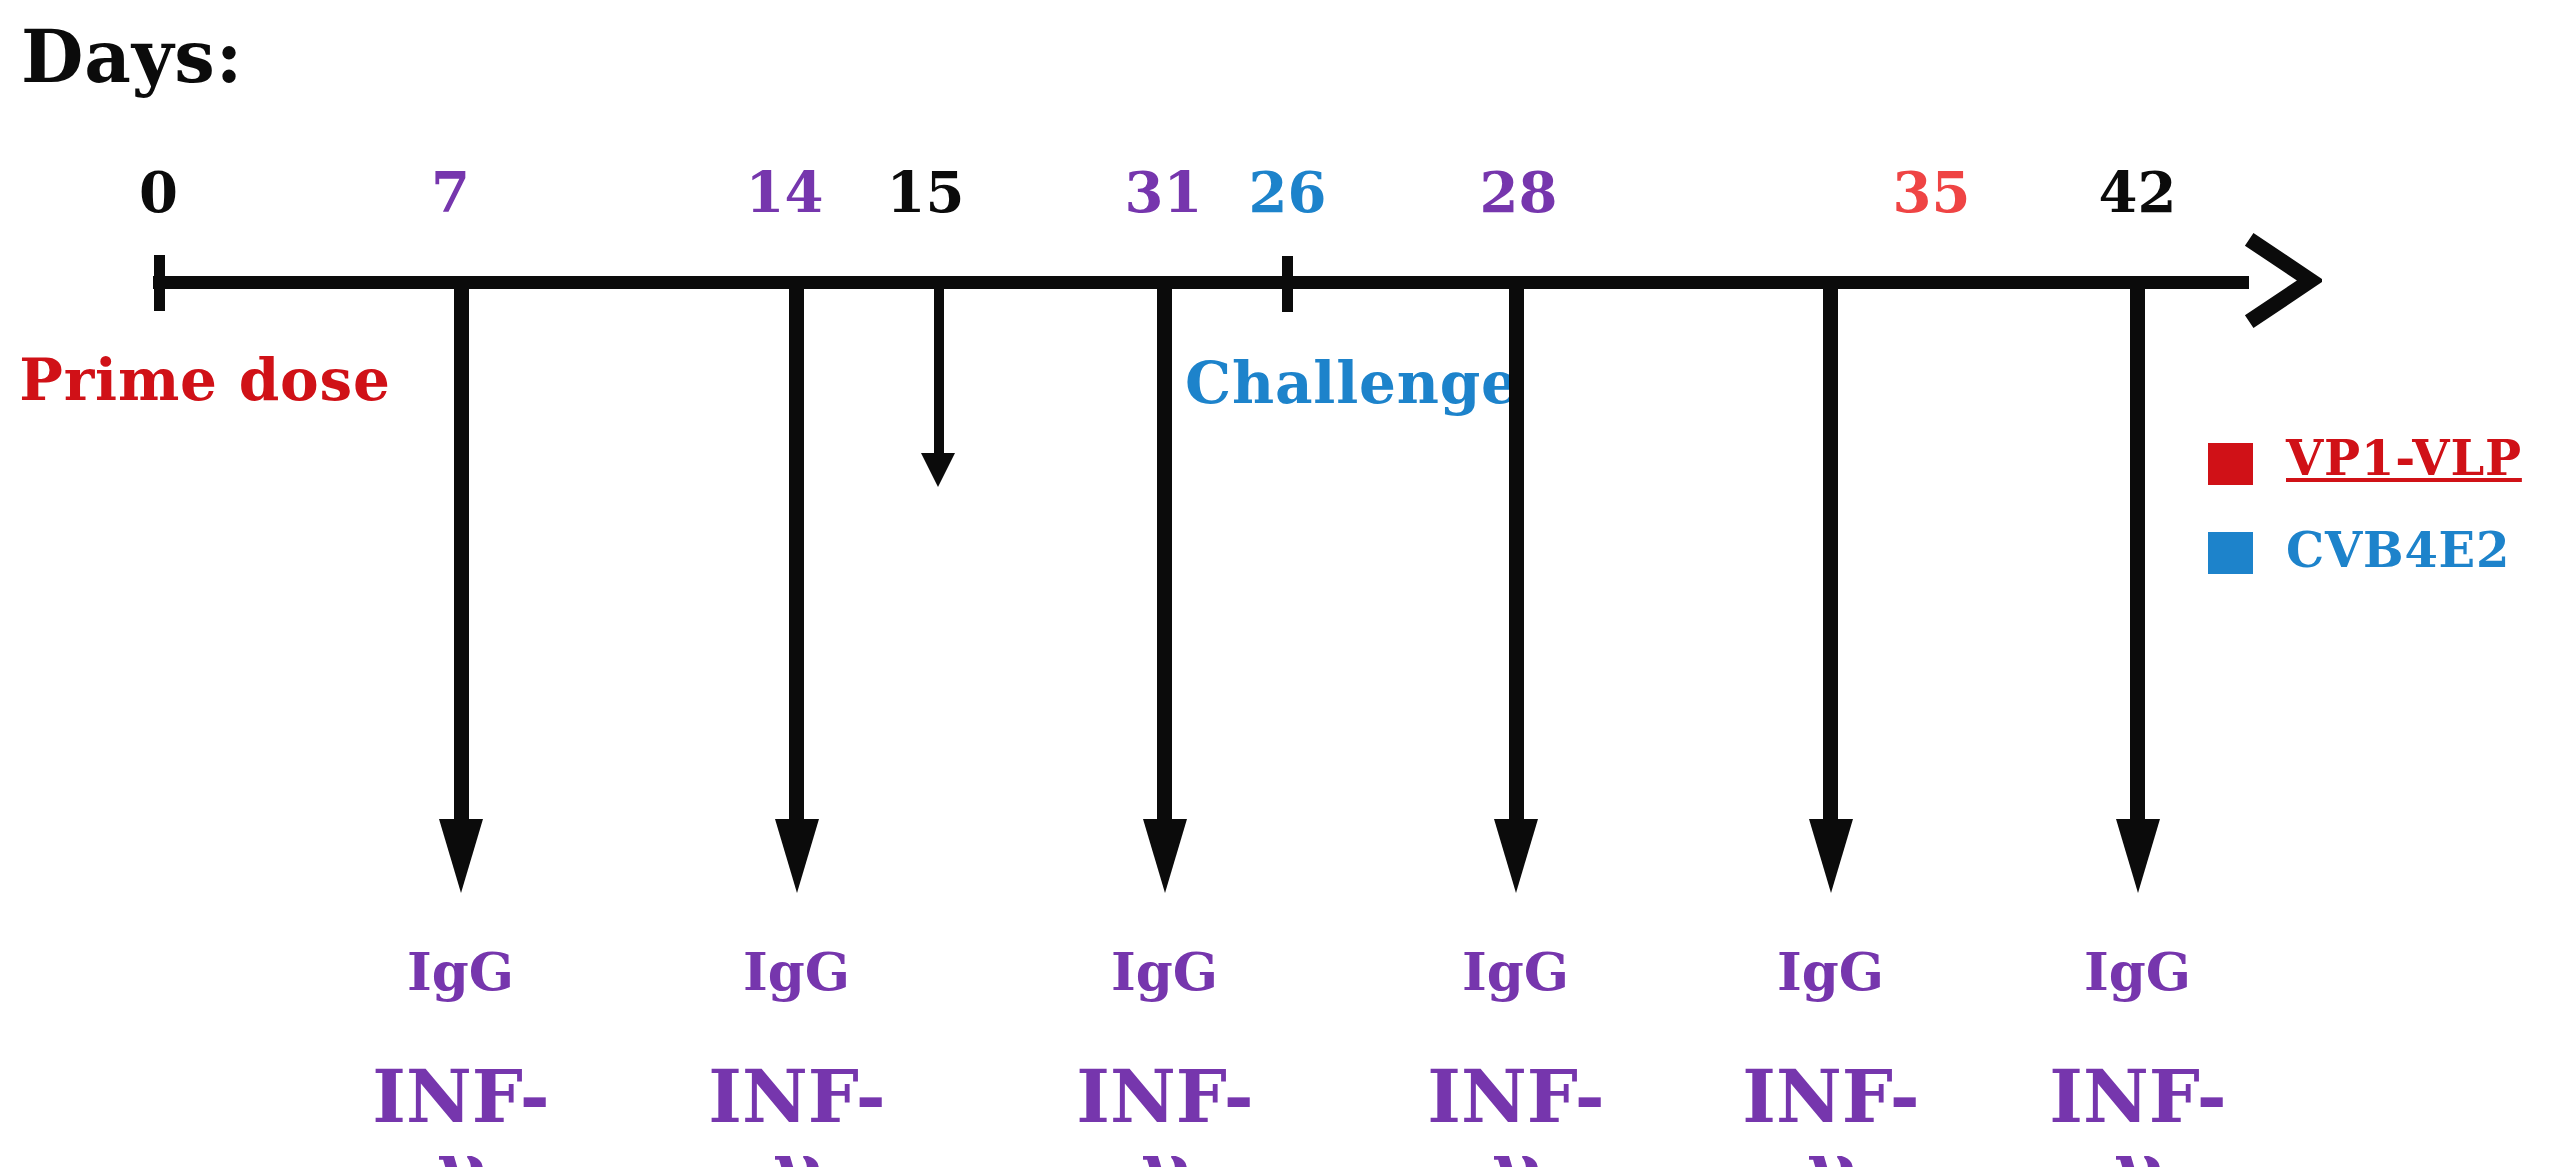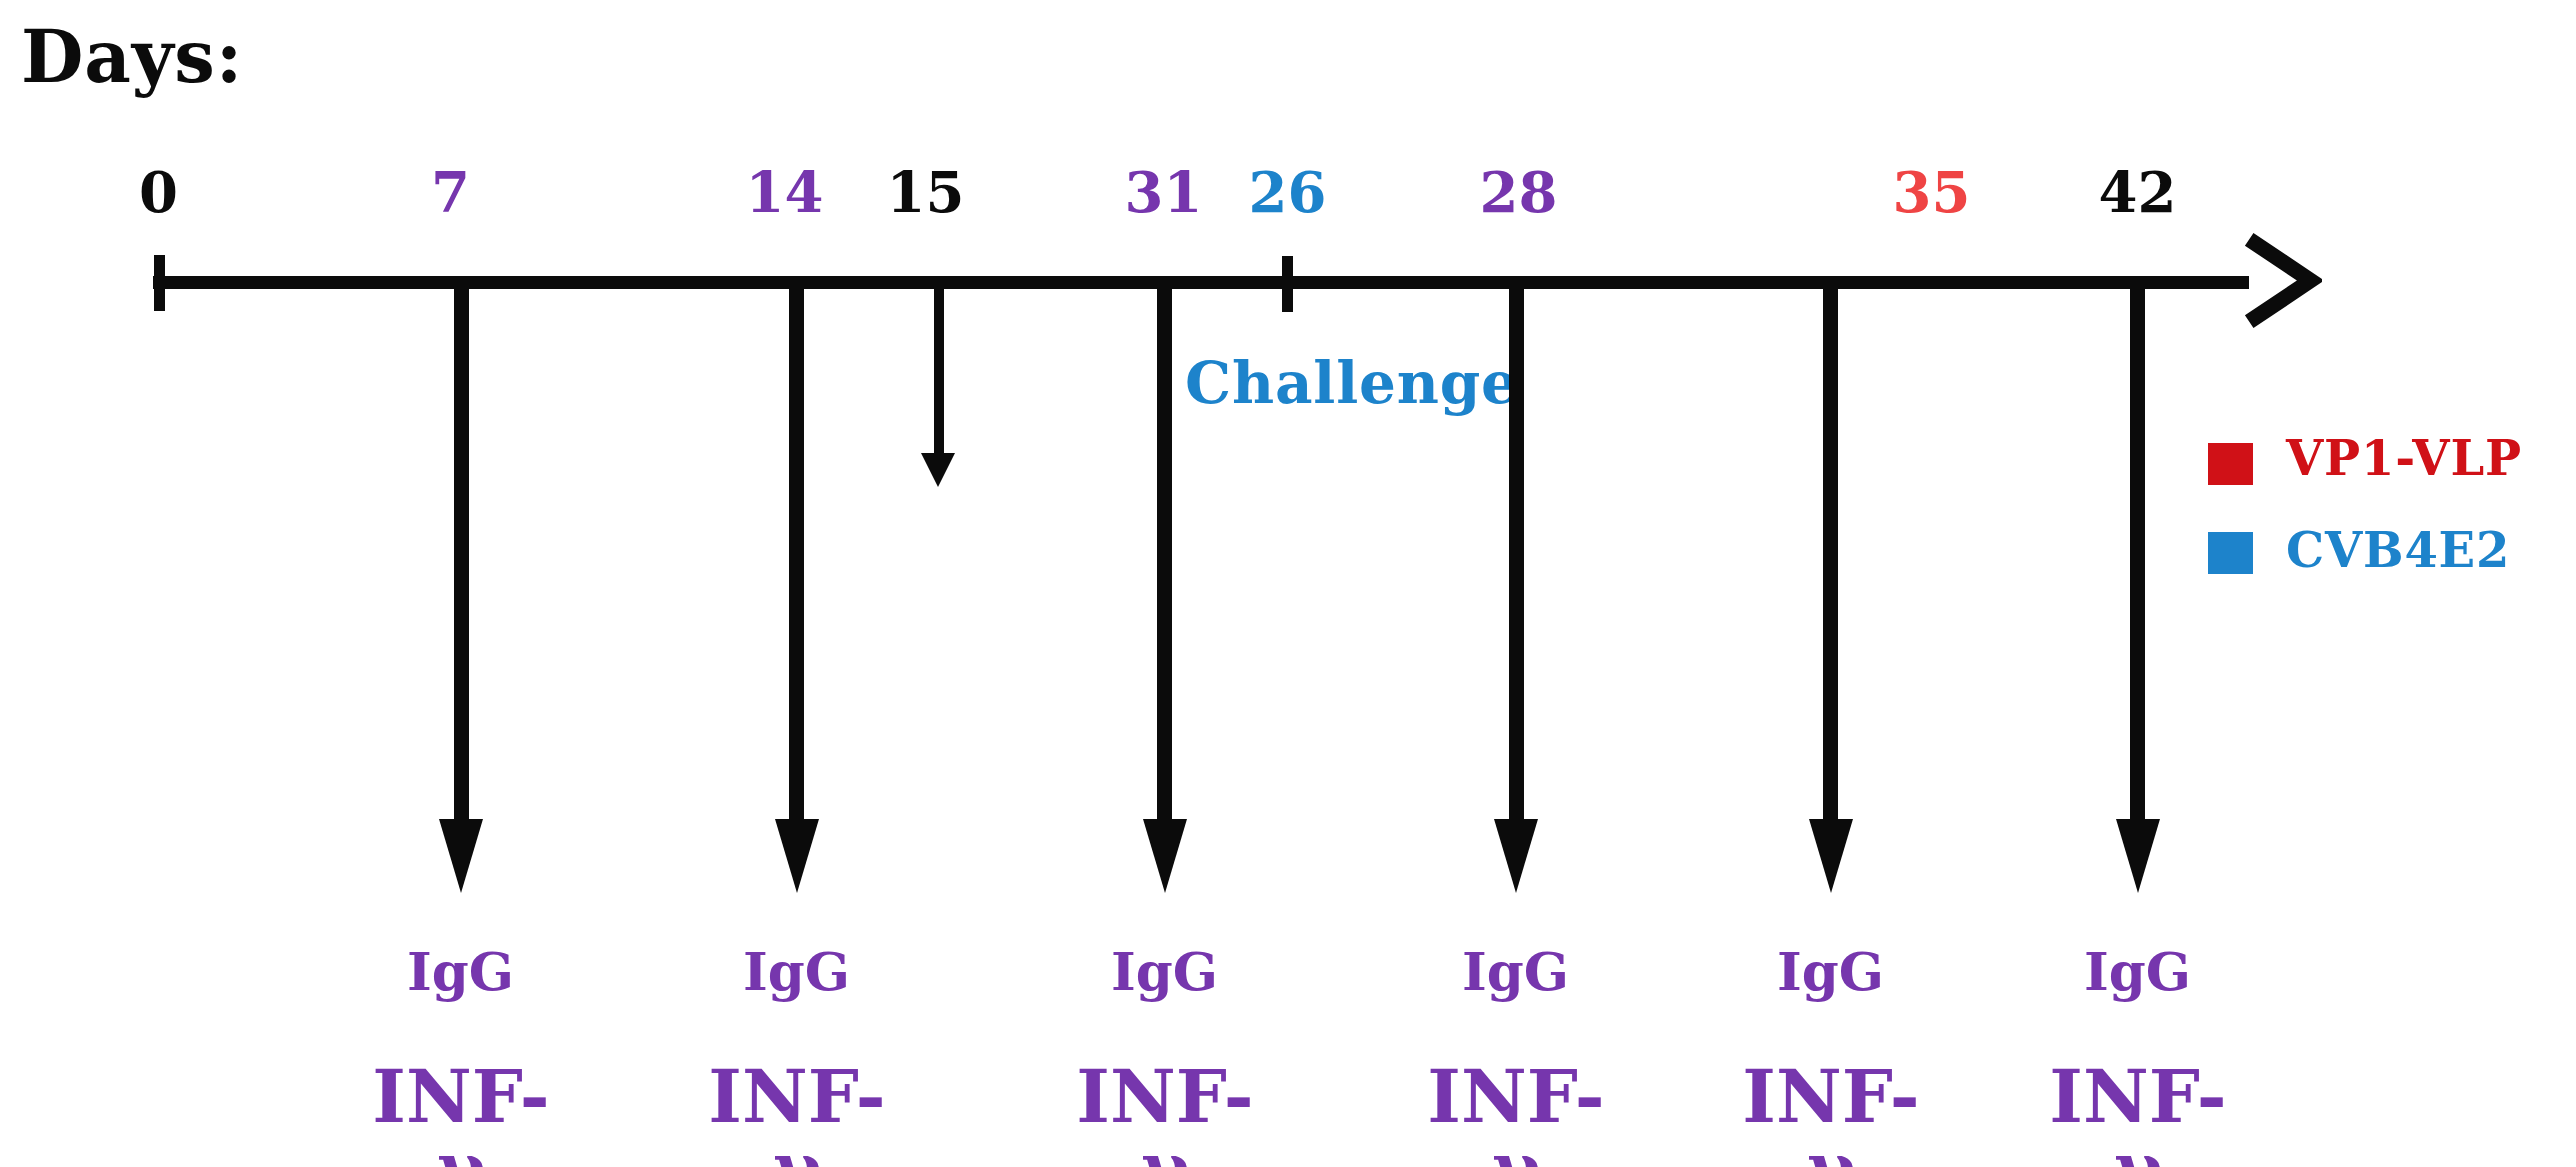--- a/index.html
+++ b/index.html
@@ -40,21 +40,21 @@
 
   .igg{position:absolute;top:945px;width:161px;text-align:center;
        font-size:53px;line-height:1;color:var(--purple);}
   .inf{position:absolute;top:1061px;width:202px;text-align:center;
        font-size:72px;line-height:1;color:var(--purple);}
 
   .swatch{position:absolute;width:45px;height:42px;}
   .swatch-red{left:2208px;top:443px;background:var(--red);}
   .swatch-blue{left:2208px;top:532px;background:var(--blue);}
   .legend-text{position:absolute;left:2286px;font-size:48px;line-height:1;letter-spacing:0.8px;}
-  .legend-text.red{color:var(--red);top:434px;}
+  .legend-text.red{color:var(--red);top:434px;text-decoration:underline;}
   .legend-text.blue1{color:var(--blue);top:526px;}
   .legend-text.blue2{color:var(--blue);top:585px;}
 </style>
 </head>
 <body>
 
 <div class="canvas">
 
   <div class="title">Days:</div>
 
@@ -68,20 +68,21 @@
   <div class="num" style="left: 1851px; color: #ef4444;">35</div>
   <div class="num" style="left: 2057px; color: rgb(11, 11, 11);">42</div>
 
   <div class="hline"></div>
   <svg class="axis-head" viewBox="0 0 100 130">
     <path d="M10 14 L86 65 L10 116" fill="none" stroke="#0b0b0b" stroke-width="19" stroke-linejoin="miter"></path>
   </svg>
   <div class="tick tick-0"></div>
   <div class="tick tick-22"></div>
 
+  <div class="ann red prime">Prime dose</div>
   <div class="ann blue challenge">Challenge</div>
 
   <div class="thin-shaft"></div>
   <div class="thin-head"></div>
 
   <div class="shaft" style="left:454px"></div>
   <div class="head" style="left:439px"></div>
   <div class="shaft" style="left:789px"></div>
   <div class="head" style="left:775px"></div>
   <div class="shaft" style="left:1157px"></div>

